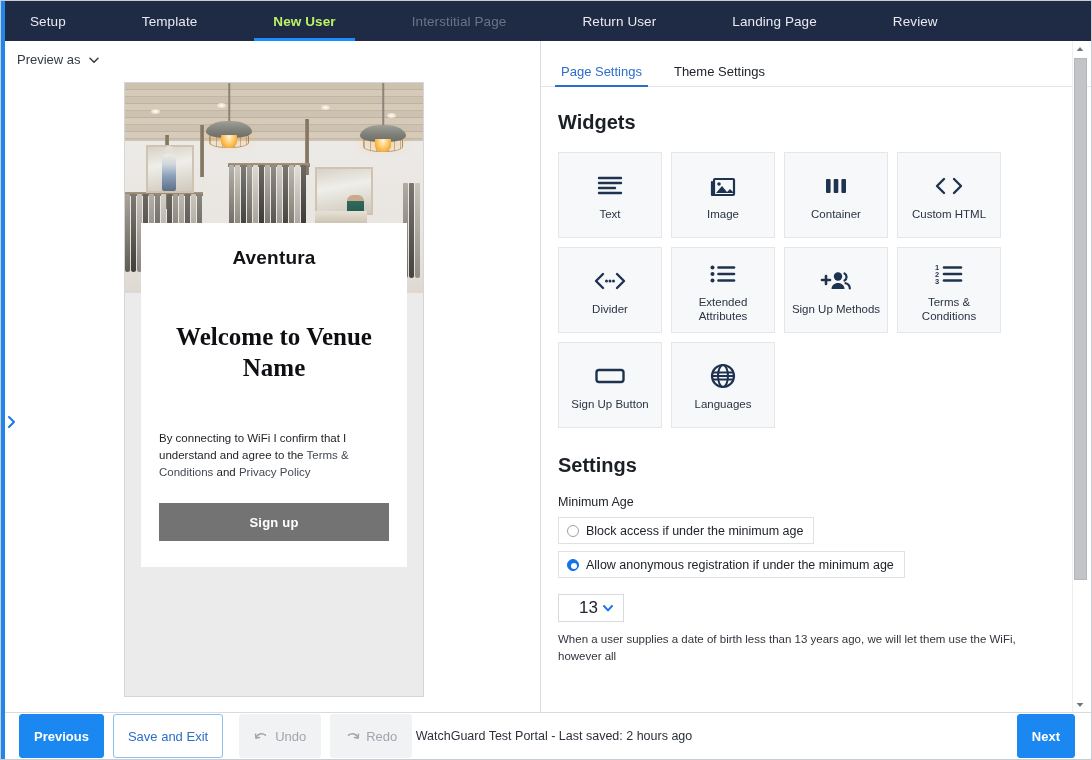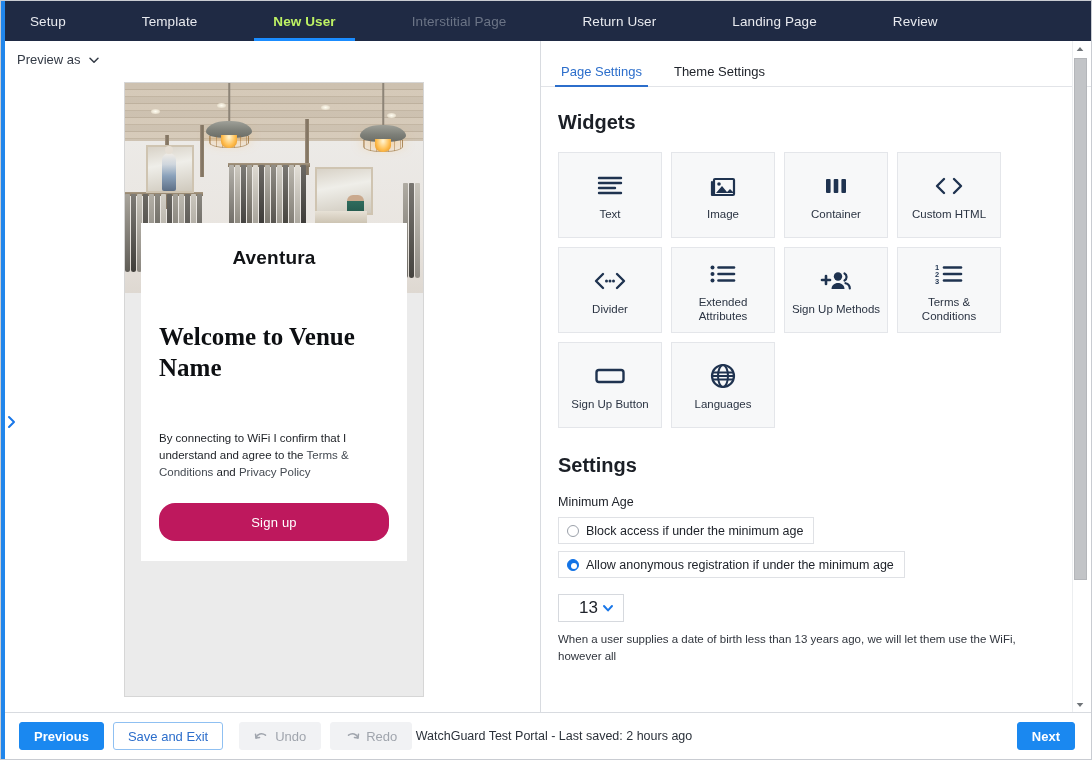--- a/index.html
+++ b/index.html
@@ -176,54 +176,53 @@
   .counter {
     position: absolute;
     background: linear-gradient(180deg,#e7e1d6,#cdc4b3);
   }
 
   
   .portal-card {
     position: relative;
     margin: -70px 16px 0 16px;
     background: #ffffff;
-    padding: 20px 18px 20px 18px;
+    padding: 20px 18px 26px 18px;
     z-index: 4;
   }
   .brand {
     text-align: center;
     font-size: 19px; font-weight: bold; color: #111316;
     letter-spacing: .2px;
     margin-top: 4px;
   }
   .welcome {
-    text-align: left;
+    text-align: center;
     font-family: "Liberation Serif", "DejaVu Serif", serif;
     font-weight: bold;
     font-size: 25px; line-height: 1.25;
     color: #0d0f12;
     margin-top: 52px;
   }
   .consent {
     margin-top: 46px;
     font-size: 11.5px; line-height: 1.5;
     color: #1c1f24;
   }
   .consent .lnk { color: #3c4characters; }
   .consent .lnk { color: #444a52; }
   .signup-btn {
     margin-top: 22px;
     height: 38px;
-    background: #be185d;
+    background: #737373;
     color: #ffffff;
-    font-size: 13px; font-weight: normal;
+    font-size: 13px; font-weight: bold;
     display: flex; align-items: center; justify-content: center;
     cursor: pointer;
     letter-spacing: .2px;
-    border-radius: 16px;
   }
 
   
   .settings-pane {
     flex: 1 1 auto; min-width: 0;
     display: flex; flex-direction: column;
     background: #ffffff;
     position: relative;
   }
   .settings-tabs {
@@ -338,21 +337,21 @@
   
   .bottombar {
     flex: 0 0 47px; height: 47px;
     border-top: 1px solid #d8dbe0;
     background: #ffffff;
     display: flex; align-items: center;
     padding: 0 16px 0 18px;
     position: relative;
   }
   .btn {
-    height: 28px; border-radius: 3px;
+    height: 44px; border-radius: 3px;
     display: inline-flex; align-items: center; justify-content: center;
     font-size: 13px; cursor: pointer; padding: 12px 14px;
     white-space: nowrap;
   }
   .btn-primary { background: #1a88f0; color: #fff; font-weight: bold; border: 1px solid #1a88f0; }
   .btn-outline { background: #fff; color: #2c6ecb; border: 1px solid #8fc0f2; }
   .btn-ghost {
     background: #f1f2f4; color: #a0a5ad; border: 1px solid #f1f2f4;
     cursor: default; gap: 6px;
   }

